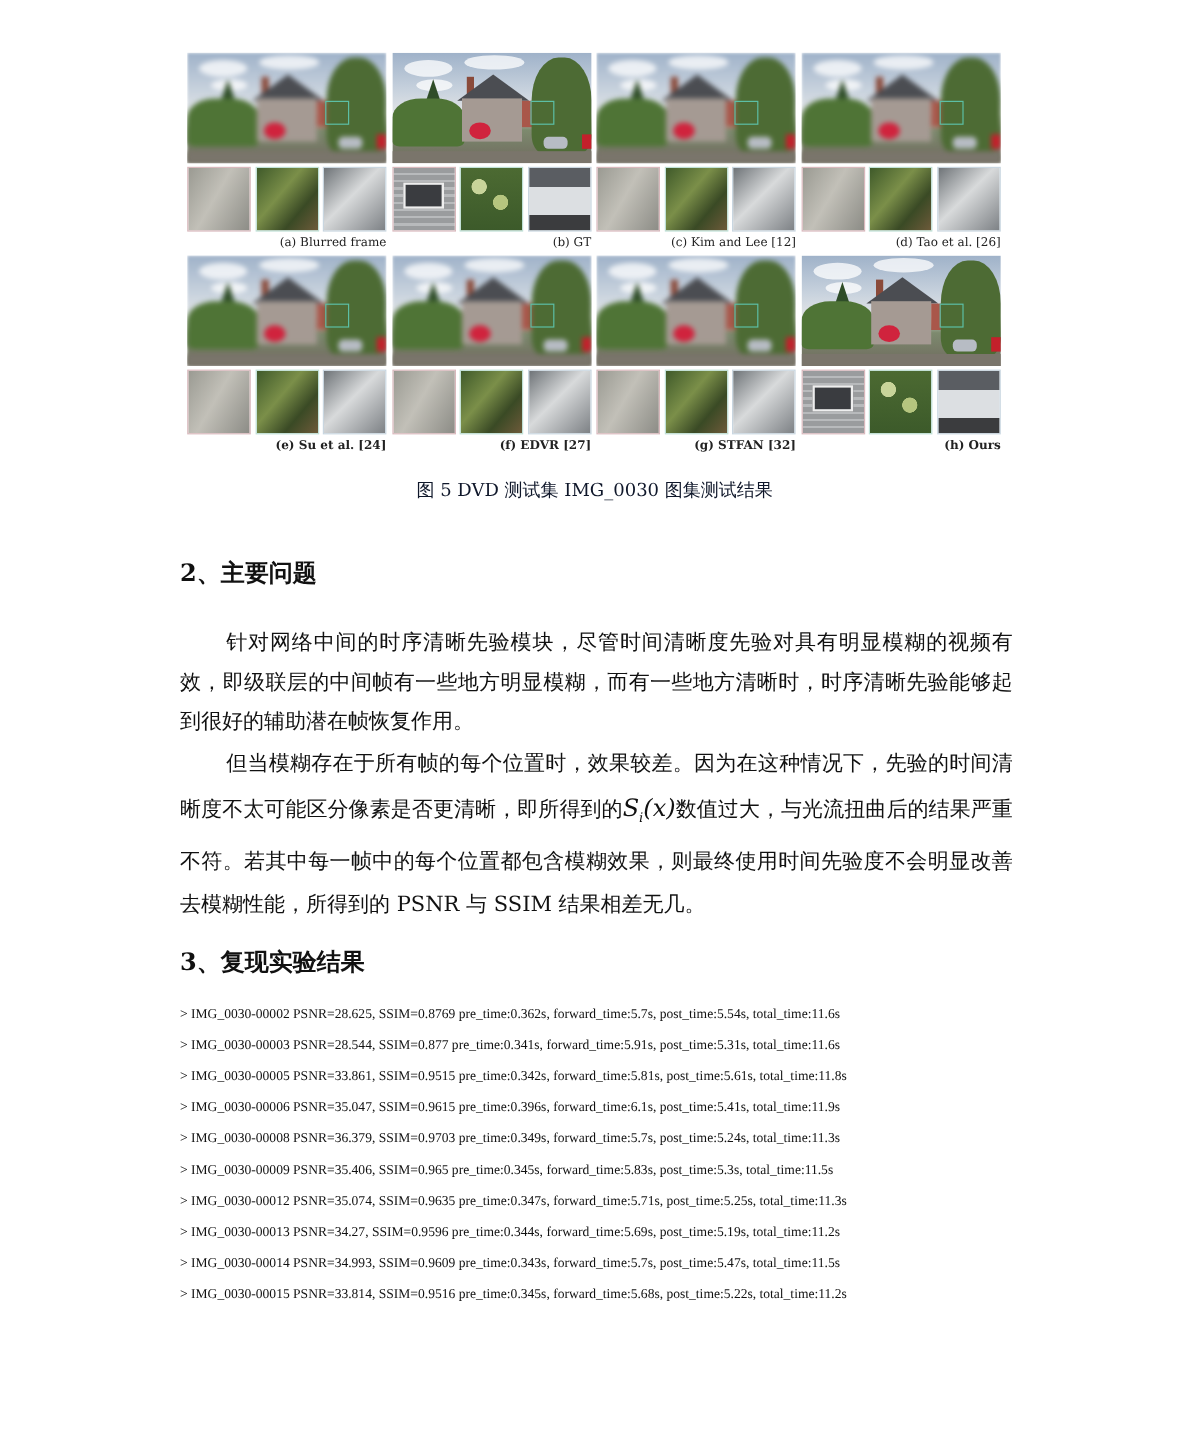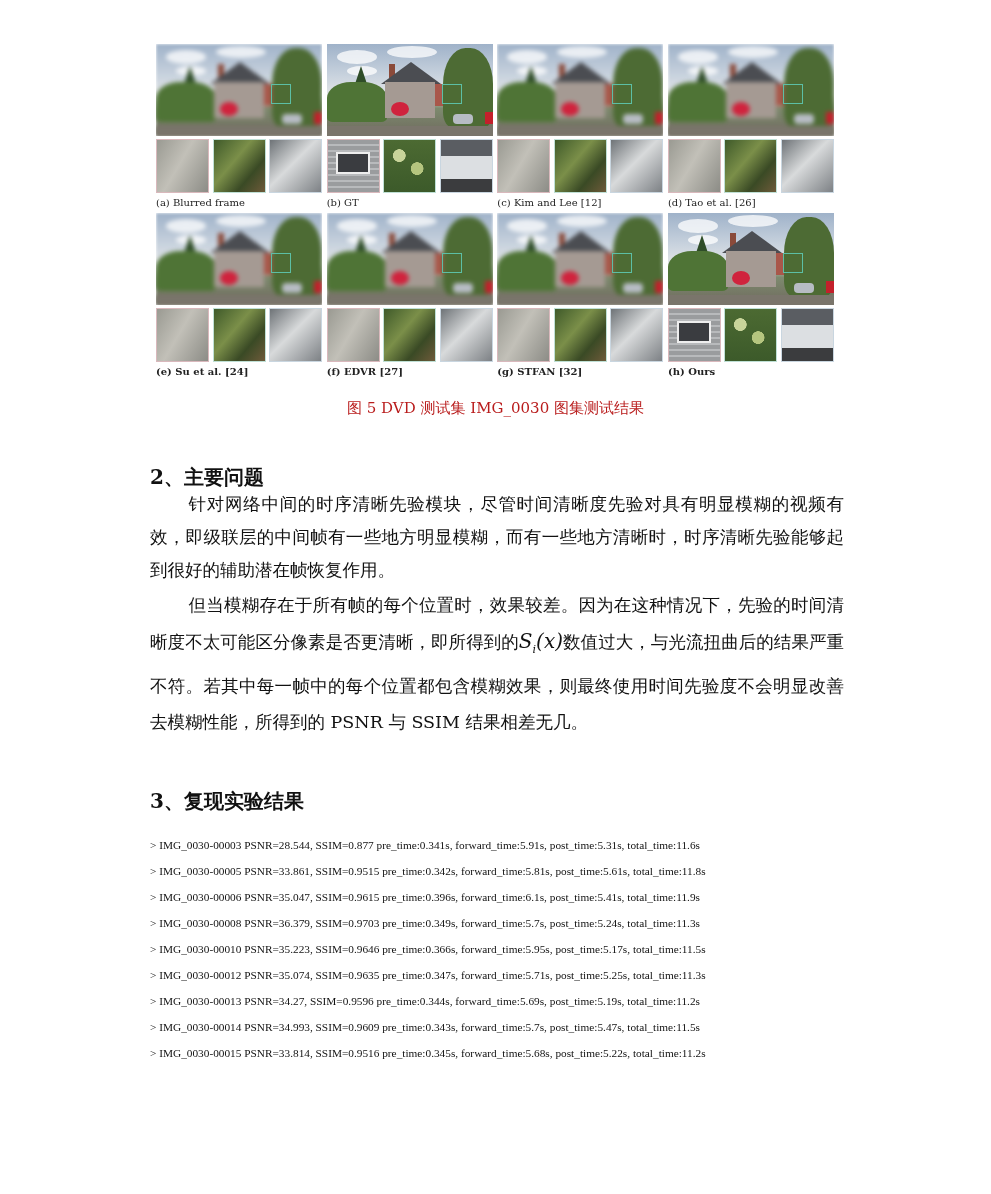--- a/index.html
+++ b/index.html
@@ -34,27 +34,27 @@
   .crop.c1 { border-color: #d9b8bc; }
   .crop.c2 { border-color: #bfe0d6; }
   .crop.c3 { border-color: #c9d6e0; }
   .crop-wall-blur { background: linear-gradient(120deg, #9a9a92, #c2c0b8 45%, #8c8c86); }
   .crop-wall { background: repeating-linear-gradient(180deg, #9a9c9e 0 4px, #b8babc 4px 6px); position: relative; }
   .crop-wall::after { content: ""; position: absolute; left: 8px; top: 12px; width: 30px; height: 18px; border: 2px solid #eee; background: #3a3c40; }
   .crop-leaf-blur { background: linear-gradient(130deg, #3f5a2a, #7b8f49 40%, #3a4a25 70%, #6d5a3a); }
   .crop-leaf { background: radial-gradient(circle at 30% 30%, #c8d49a 0 12%, transparent 13%), radial-gradient(circle at 65% 55%, #b5c57f 0 14%, transparent 15%), linear-gradient(#4c6a32, #3c5a2a); }
   .crop-car-blur { background: linear-gradient(135deg, #6e7377, #d8dadb 45%, #7d8185); }
   .crop-car { background: linear-gradient(180deg, #5a5d62 0 30%, #dcdfe2 30% 75%, #3b3c3e 75%); }
-  .caption { text-align: left; font-size: 10px; margin-top: 3px; height: 14px; line-height: 14px; color: #222; }
+  .caption { text-align: right; font-size: 10px; margin-top: 3px; height: 14px; line-height: 14px; color: #222; }
   .fig-row + .fig-row { margin-top: 3px; font-weight: bold; }
 
-  .fig-title { position: absolute; left: 0; width: 991px; top: 399px; text-align: center; font-size: 15px; color: #b91c1c; }
+  .fig-title { position: absolute; left: 0; width: 991px; top: 399px; text-align: center; font-size: 15px; color: #0f172a; }
   .h2 { position: absolute; left: 150px; font-size: 20px; font-weight: bold; color: #111; }
   .para { position: absolute; left: 150px; width: 694px; font-size: 17.5px; line-height: 33px; color: #111; text-align: justify; }
-  .indent { text-indent: 2.2em; }
+  .indent { text-indent: 2.2em; margin-top: 32px; }
   .math { font-style: italic; font-family: "DejaVu Serif", serif; font-size: 20px; }
   .math sub { font-size: 11px; }
   .log { position: absolute; left: 150px; top: 832px; width: 700px; font-family: "Liberation Serif", serif; font-size: 11.3px; color: #111; }
   .log-line { height: 26px; line-height: 26px; white-space: nowrap; }
 </style>
 </head>
 <body>
 
 <div class="figure" id="figure">
     <div class="fig-row">
@@ -293,22 +293,23 @@
 
 <div class="para indent" style="top:488px;">针对网络中间的时序清晰先验模块，尽管时间清晰度先验对具有明显模糊的视频有效，即级联层的中间帧有一些地方明显模糊，而有一些地方清晰时，时序清晰先验能够起到很好的辅助潜在帧恢复作用。</div>
 
 <div class="para indent" style="top:587px; line-height:36px;">
   <span>但当模糊存在于所有帧的每个位置时，效果较差。因为在这种情况下，先验的时间清晰度不太可能区分像素是否更清晰，即所得到的</span><span class="math"><span>S</span><sub>i</sub><span>(x)</span></span><span>数值过大，与光流扭曲后的结果严重不符。若其中每一帧中的每个位置都包含模糊效果，则最终使用时间先验度不会明显改善去模糊性能，所得到的 PSNR 与 SSIM 结果相差无几。</span>
 </div>
 
 <div class="h2" style="top:788px;">3、复现实验结果</div>
 
 <div class="log" id="log">
+    <div class="log-line">&gt; IMG_0030-00002 PSNR=28.625, SSIM=0.8769 pre_time:0.362s, forward_time:5.7s, post_time:5.54s, total_time:11.6s</div>
     <div class="log-line">&gt; IMG_0030-00003 PSNR=28.544, SSIM=0.877 pre_time:0.341s, forward_time:5.91s, post_time:5.31s, total_time:11.6s</div>
     <div class="log-line">&gt; IMG_0030-00005 PSNR=33.861, SSIM=0.9515 pre_time:0.342s, forward_time:5.81s, post_time:5.61s, total_time:11.8s</div>
     <div class="log-line">&gt; IMG_0030-00006 PSNR=35.047, SSIM=0.9615 pre_time:0.396s, forward_time:6.1s, post_time:5.41s, total_time:11.9s</div>
     <div class="log-line">&gt; IMG_0030-00008 PSNR=36.379, SSIM=0.9703 pre_time:0.349s, forward_time:5.7s, post_time:5.24s, total_time:11.3s</div>
-    <div class="log-line">&gt; IMG_0030-00010 PSNR=35.223, SSIM=0.9646 pre_time:0.366s, forward_time:5.95s, post_time:5.17s, total_time:11.5s</div>
+    <div class="log-line">&gt; IMG_0030-00009 PSNR=35.406, SSIM=0.965 pre_time:0.345s, forward_time:5.83s, post_time:5.3s, total_time:11.5s</div>
     <div class="log-line">&gt; IMG_0030-00012 PSNR=35.074, SSIM=0.9635 pre_time:0.347s, forward_time:5.71s, post_time:5.25s, total_time:11.3s</div>
     <div class="log-line">&gt; IMG_0030-00013 PSNR=34.27, SSIM=0.9596 pre_time:0.344s, forward_time:5.69s, post_time:5.19s, total_time:11.2s</div>
     <div class="log-line">&gt; IMG_0030-00014 PSNR=34.993, SSIM=0.9609 pre_time:0.343s, forward_time:5.7s, post_time:5.47s, total_time:11.5s</div>
     <div class="log-line">&gt; IMG_0030-00015 PSNR=33.814, SSIM=0.9516 pre_time:0.345s, forward_time:5.68s, post_time:5.22s, total_time:11.2s</div>
   </div>
 
 </body></html>

